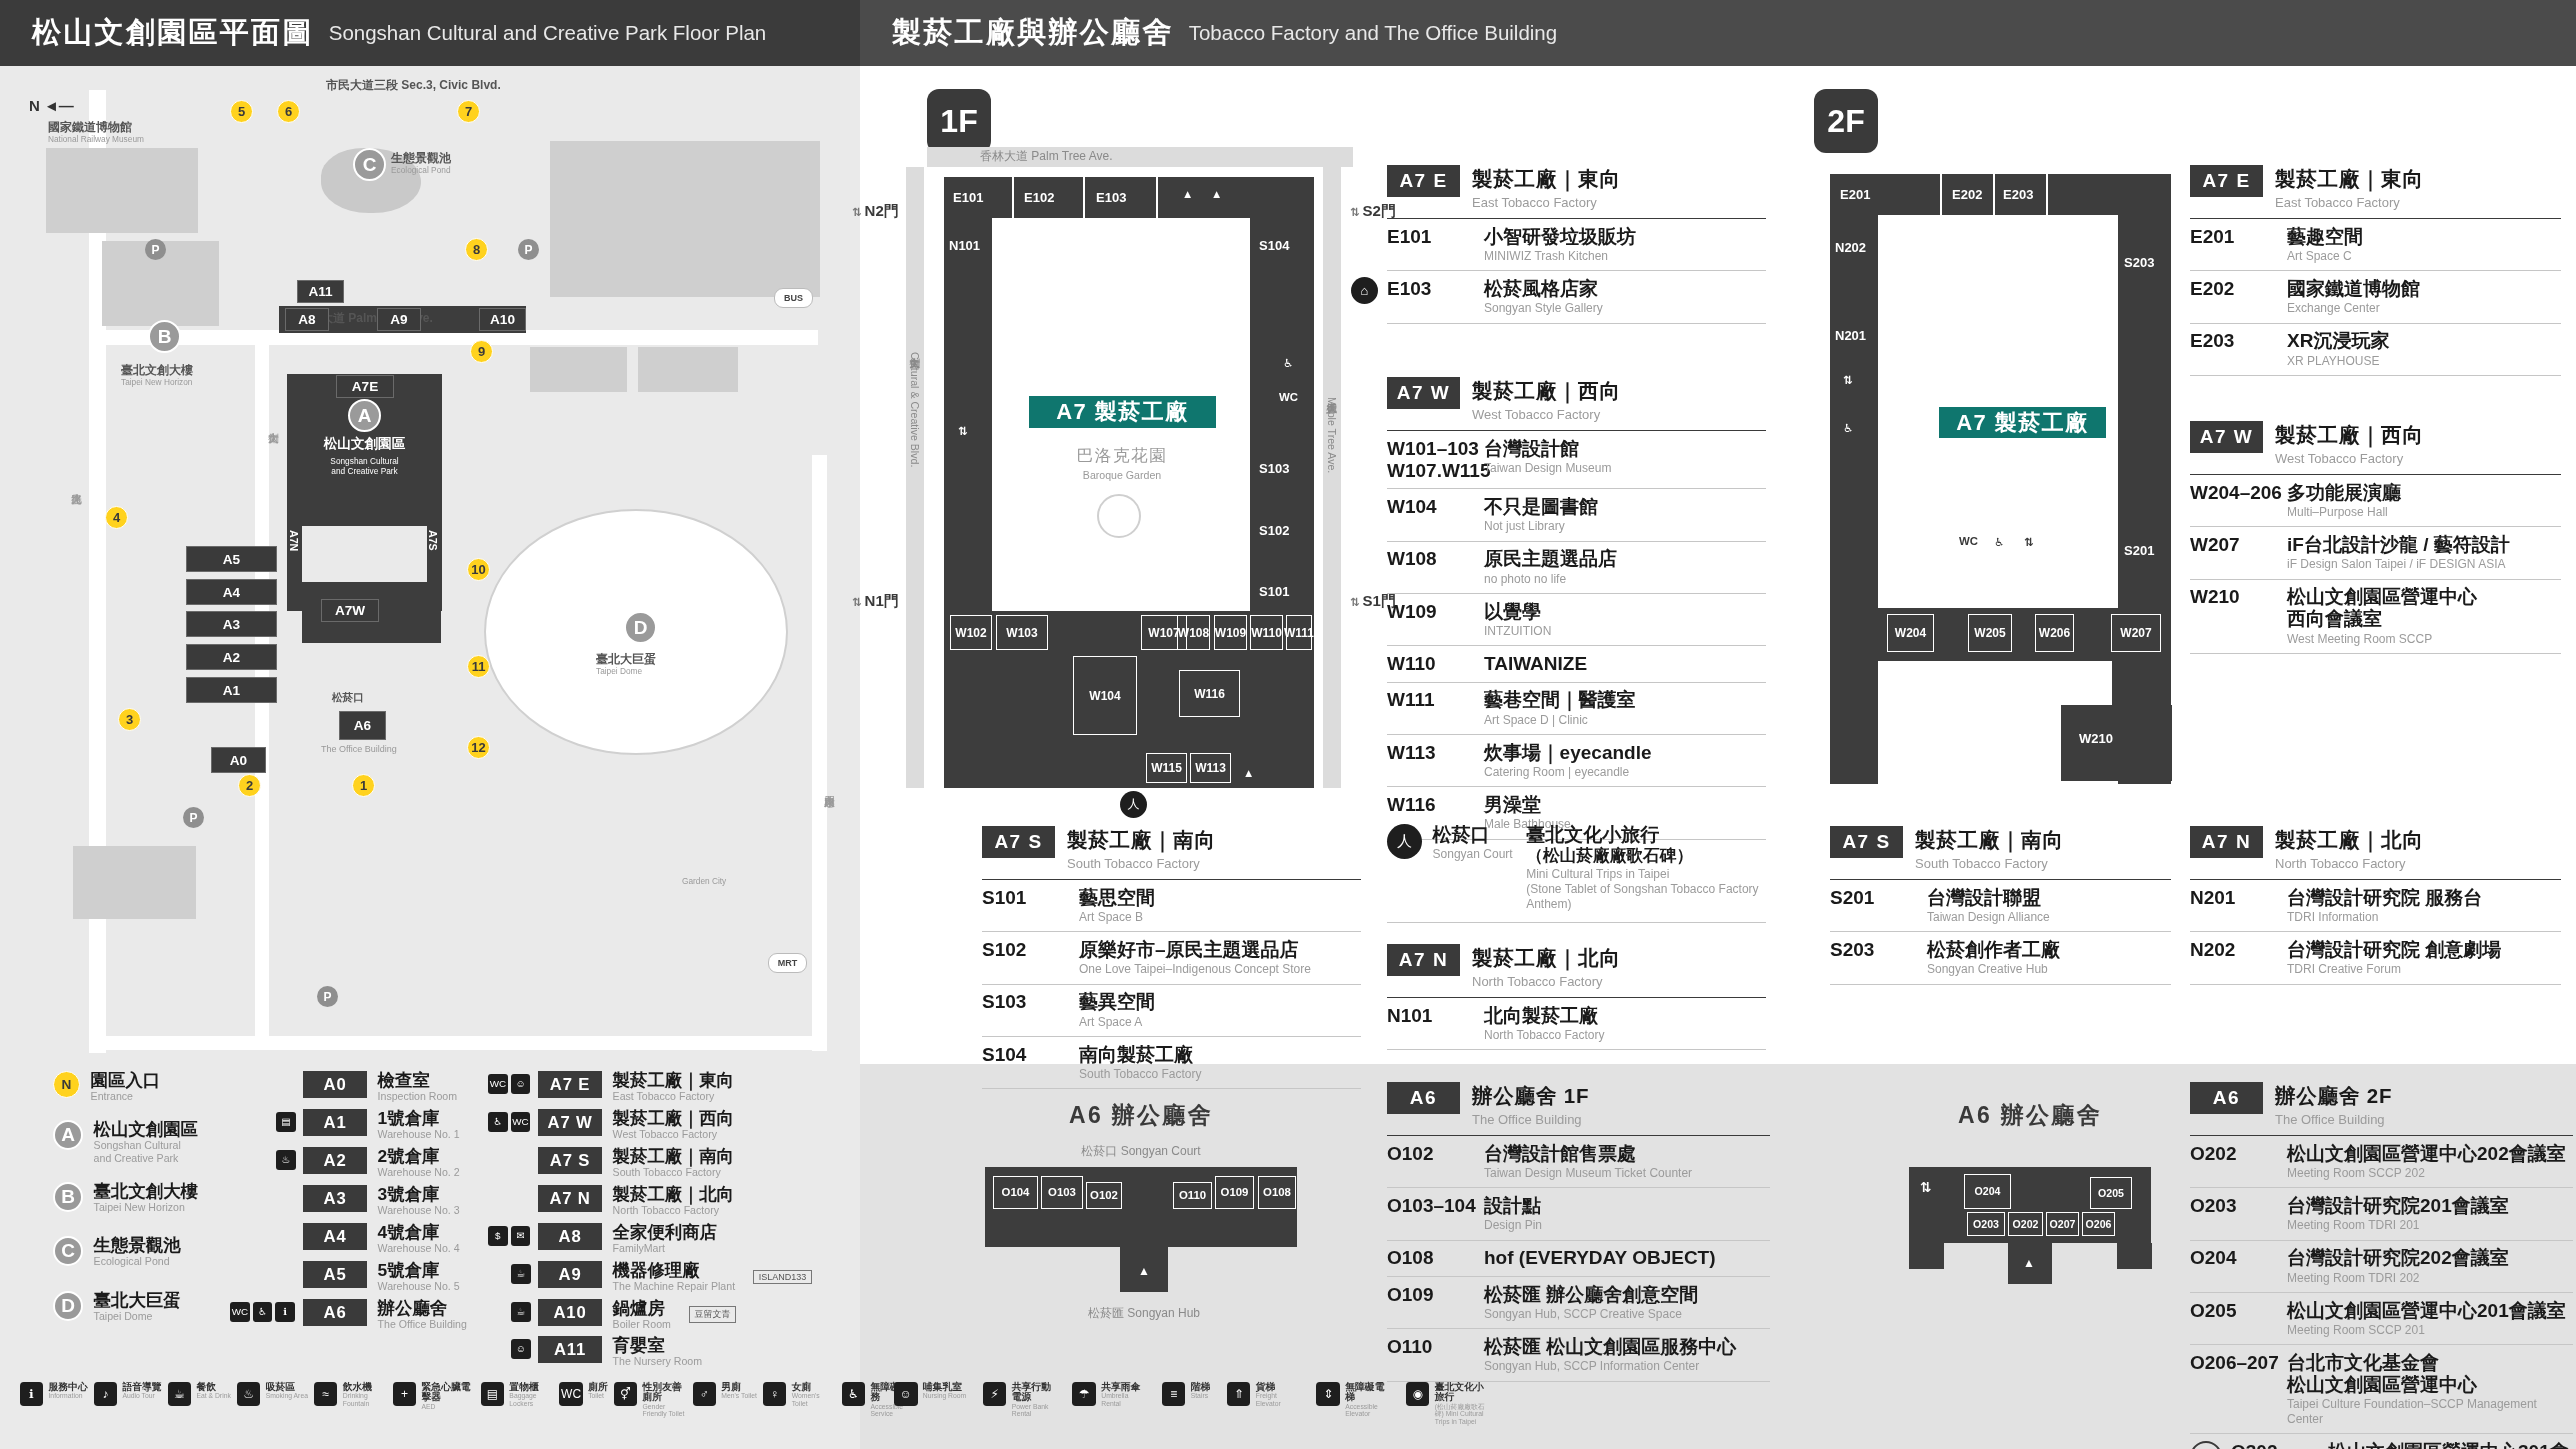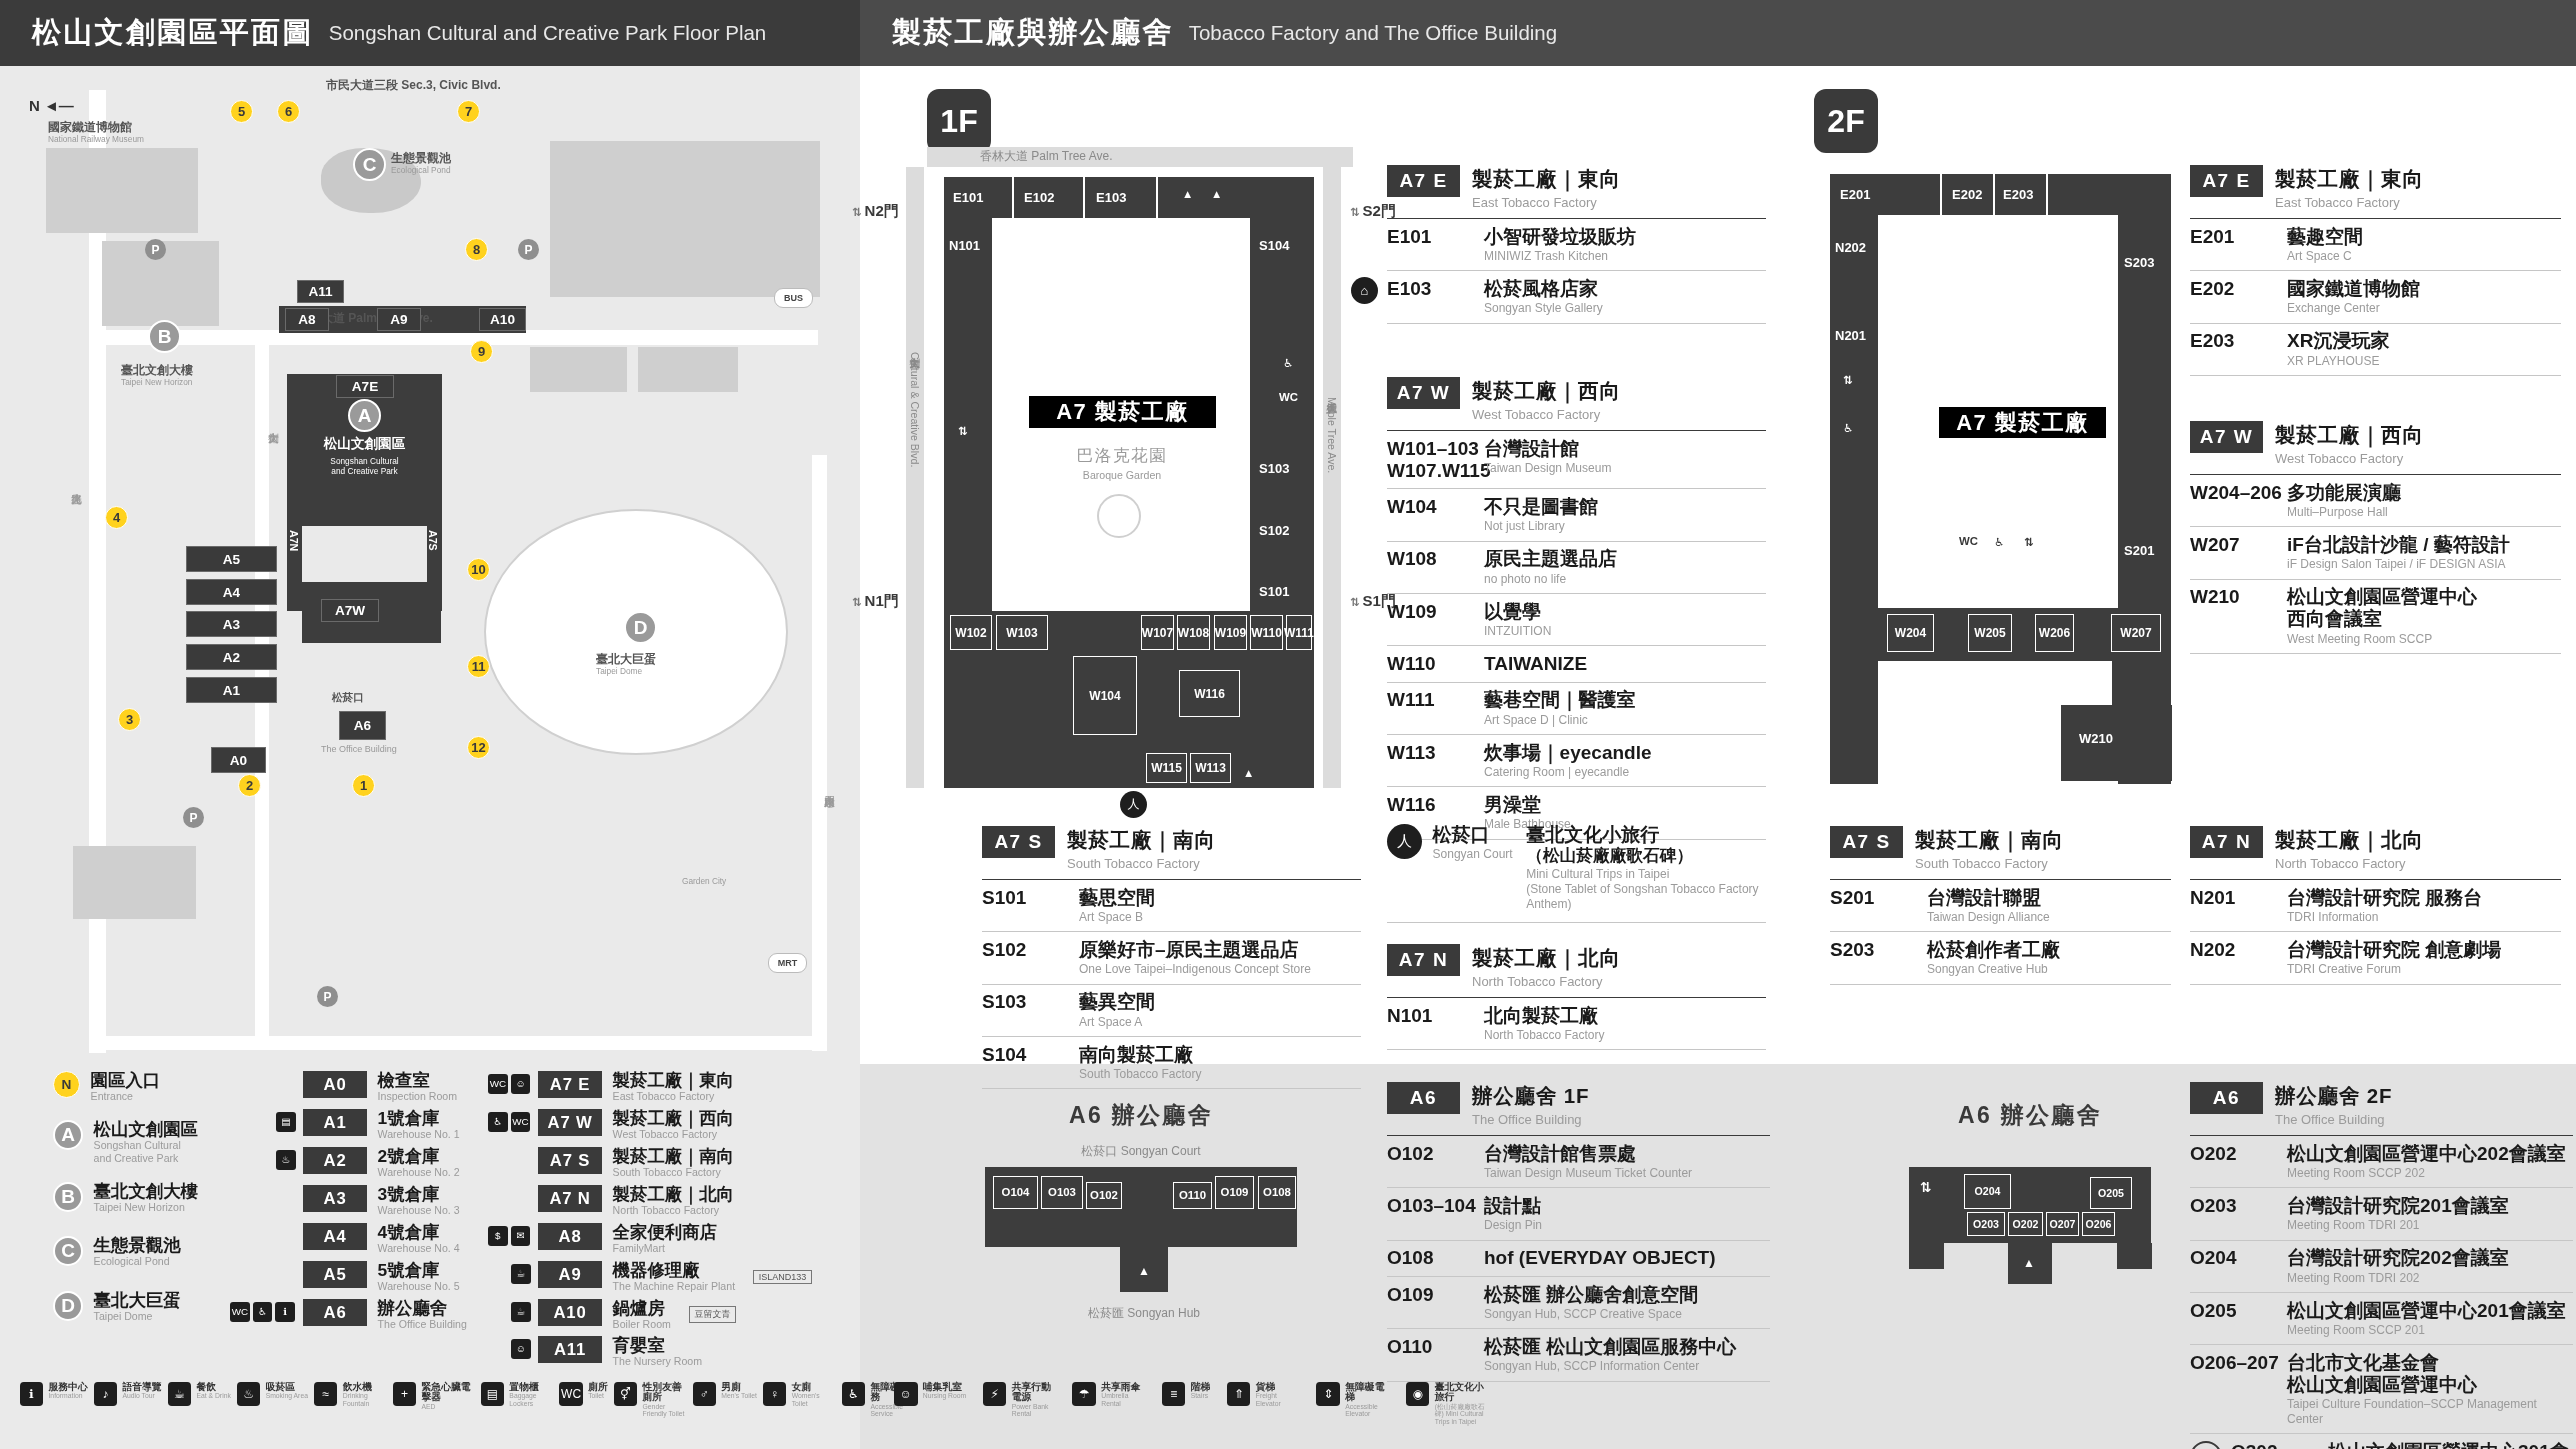--- a/index.html
+++ b/index.html
@@ -12,21 +12,21 @@
 .badge-dark{background:#3a3a3a;color:#fff;font-weight:bold;display:flex;align-items:center;justify-content:center}
 .gate{position:absolute;width:23px;height:23px;border-radius:50%;background:#ffd21e;color:#3a3a3a;font-weight:bold;font-size:13px;display:flex;align-items:center;justify-content:center;border:1.5px solid #fff}
 .cmark{position:absolute;width:33px;height:33px;border-radius:50%;background:#9a9a9a;color:#fff;font-weight:bold;font-size:19px;display:flex;align-items:center;justify-content:center;border:2.3px solid #fff}
 .pmark{position:absolute;width:21px;height:21px;border-radius:50%;background:#8f8f8f;color:#fff;font-weight:bold;font-size:12px;display:flex;align-items:center;justify-content:center}
 .pill{position:absolute;background:#fff;border:1.5px solid #bbb;border-radius:9px;color:#444;font-size:9px;font-weight:bold;display:flex;align-items:center;justify-content:center}
 .vtext{writing-mode:vertical-rl;text-orientation:mixed}
 .band{position:absolute;background:#dcdcdc;color:#8a8a8a}
 .darkbar{position:absolute;background:#3d3d3d}
 .proom{position:absolute;color:#fff;font-size:13px;font-weight:bold;line-height:1}
 .proom.box{border:1.5px solid #fff;display:flex;align-items:center;justify-content:center;text-align:center}
-.planlabel{position:absolute;background:#000000;border:2.3px solid #fff;color:#fff;font-weight:bold;font-size:22px;display:flex;align-items:center;justify-content:center;letter-spacing:1.5px}
+.planlabel{position:absolute;background:#0f766e;border:2.3px solid #fff;color:#fff;font-weight:bold;font-size:22px;display:flex;align-items:center;justify-content:center;letter-spacing:1.5px}
 .gatelbl{position:absolute;color:#3a3a3a;font-size:15px;font-weight:bold;display:flex;align-items:center;gap:3px}
 .section{position:absolute}
 .sec-header{display:flex;align-items:flex-start;gap:12px;border-bottom:1.5px solid #3a3a3a;padding-bottom:7.6px}
 .sec-badge{background:#3a3a3a;color:#fff;font-weight:bold;font-size:19px;min-width:73px;height:32px;display:flex;align-items:center;justify-content:center;flex:none;letter-spacing:1.5px}
 .sec-zh{font-size:20.5px;font-weight:bold;letter-spacing:0.8px}
 .sec-en{font-size:13px;color:#9b9b9b;margin-top:2.3px}
 .room-row{position:relative;display:flex;padding:6.8px 0;border-bottom:0.8px solid #c6c6c6;align-items:flex-start}
 .room-id{width:97px;flex:none;font-weight:bold;font-size:19px;line-height:1.15}
 .room-zh{font-size:19px;font-weight:bold;line-height:1.15}
 .room-en{font-size:12px;color:#9b9b9b;margin-top:1.5px;line-height:1.2}
@@ -526,21 +526,21 @@
     <div class="proom" style="position: absolute; left: 1024px; top: 191px; z-index: 4;">E102</div>
     <div class="proom" style="position: absolute; left: 1096px; top: 191px; z-index: 4;">E103</div>
     <div class="proom" style="position: absolute; left: 1259px; top: 239px; z-index: 4;">S104</div>
     <div class="proom" style="position: absolute; left: 1259px; top: 462px; z-index: 4;">S103</div>
     <div class="proom" style="position: absolute; left: 1259px; top: 524px; z-index: 4;">S102</div>
     <div class="proom" style="position: absolute; left: 1259px; top: 585px; z-index: 4;">S101</div>
     <div class="proom" style="position: absolute; left: 949px; top: 239px; z-index: 4;">N101</div>
     <div class="proom box" style="position: absolute; left: 950px; top: 615px; width: 42px; height: 35px; z-index: 4; font-size: 12px;">W102</div>
     <div class="proom box" style="position: absolute; left: 996px; top: 615px; width: 52px; height: 35px; z-index: 4; font-size: 12px;">W103</div>
     <div class="proom box" style="position: absolute; left: 1073px; top: 656px; width: 64px; height: 79px; z-index: 4; font-size: 12px;">W104</div>
-    <div class="proom box" style="position: absolute; left: 1141px; top: 615px; width: 33px; height: 35px; z-index: 4; font-size: 12px;">W107</div>
+    <div class="proom box" style="position: absolute; left: 1141px; top: 615px; width: 46px; height: 35px; z-index: 4; font-size: 12px;">W107</div>
     <div class="proom box" style="position: absolute; left: 1177px; top: 615px; width: 33px; height: 35px; z-index: 4; font-size: 12px;">W108</div>
     <div class="proom box" style="position: absolute; left: 1214px; top: 615px; width: 33px; height: 35px; z-index: 4; font-size: 12px;">W109</div>
     <div class="proom box" style="position: absolute; left: 1250px; top: 615px; width: 33px; height: 35px; z-index: 4; font-size: 12px;">W110</div>
     <div class="proom box" style="position: absolute; left: 1286px; top: 615px; width: 26px; height: 35px; z-index: 4; font-size: 12px;">W111</div>
     <div class="proom box" style="position: absolute; left: 1179px; top: 670px; width: 61px; height: 47px; z-index: 4; font-size: 12px;">W116</div>
     <div class="proom box" style="position: absolute; left: 1146px; top: 753px; width: 41px; height: 30px; z-index: 4; font-size: 12px;">W115</div>
     <div class="proom box" style="position: absolute; left: 1190px; top: 753px; width: 41px; height: 30px; z-index: 4; font-size: 12px;">W113</div>
     <div style="position: absolute; left: 1012px; top: 177px; width: 1.5px; height: 41px; background: rgb(255, 255, 255); z-index: 4;"></div>
     <div style="position: absolute; left: 1083px; top: 177px; width: 1.5px; height: 41px; background: rgb(255, 255, 255); z-index: 4;"></div>
     <div style="position: absolute; left: 1156px; top: 177px; width: 1.5px; height: 41px; background: rgb(255, 255, 255); z-index: 4;"></div>

